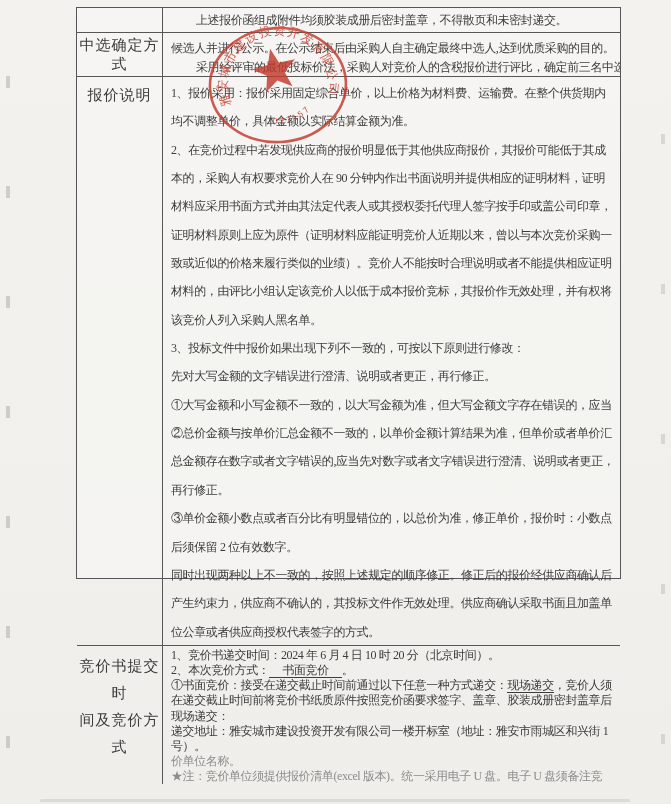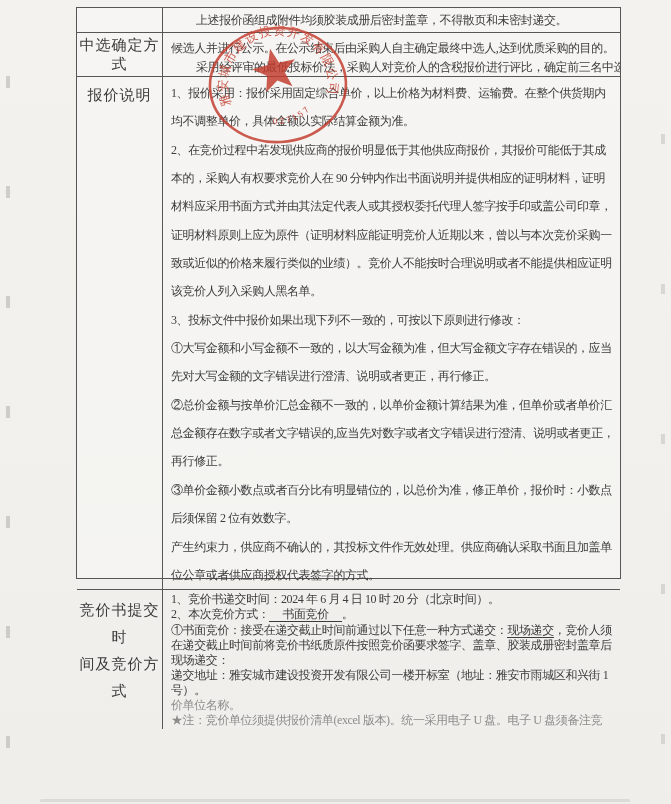--- a/index.html
+++ b/index.html
@@ -118,29 +118,31 @@
         <span>报价说明</span>
       </div>
       <div class="content-cell cell-row3">
           <div class="line">1、报价采用：报价采用固定综合单价，以上价格为材料费、运输费。在整个供货期内</div>
           <div class="line">均不调整单价，具体金额以实际结算金额为准。</div>
           <div class="line">2、在竞价过程中若发现供应商的报价明显低于其他供应商报价，其报价可能低于其成</div>
           <div class="line">本的，采购人有权要求竞价人在 90 分钟内作出书面说明并提供相应的证明材料，证明</div>
           <div class="line">材料应采用书面方式并由其法定代表人或其授权委托代理人签字按手印或盖公司印章，</div>
           <div class="line">证明材料原则上应为原件（证明材料应能证明竞价人近期以来，曾以与本次竞价采购一</div>
           <div class="line">致或近似的价格来履行类似的业绩）。竞价人不能按时合理说明或者不能提供相应证明</div>
+          <div class="line">材料的，由评比小组认定该竞价人以低于成本报价竞标，其报价作无效处理，并有权将</div>
           <div class="line">该竞价人列入采购人黑名单。</div>
           <div class="line">3、投标文件中报价如果出现下列不一致的，可按以下原则进行修改：</div>
+          <div class="line">先对大写金额的文字错误进行澄清、说明或者更正，再行修正。</div>
           <div class="line">①大写金额和小写金额不一致的，以大写金额为准，但大写金额文字存在错误的，应当</div>
-          <div class="line">先对大写金额的文字错误进行澄清、说明或者更正，再行修正。</div>
           <div class="line">②总价金额与按单价汇总金额不一致的，以单价金额计算结果为准，但单价或者单价汇</div>
           <div class="line">总金额存在数字或者文字错误的,应当先对数字或者文字错误进行澄清、说明或者更正，</div>
           <div class="line">再行修正。</div>
           <div class="line">③单价金额小数点或者百分比有明显错位的，以总价为准，修正单价，报价时：小数点</div>
           <div class="line">后须保留 2 位有效数字。</div>
+          <div class="line">同时出现两种以上不一致的，按照上述规定的顺序修正。修正后的报价经供应商确认后</div>
           <div class="line">产生约束力，供应商不确认的，其投标文件作无效处理。供应商确认采取书面且加盖单</div>
           <div class="line">位公章或者供应商授权代表签字的方式。</div>
         </div>
     </div>
 
     <div class="row row-4">
       <div class="label-cell top label-row4">
         <div>竞价书提交时</div>
         <div>间及竞价方式</div>
       </div>

